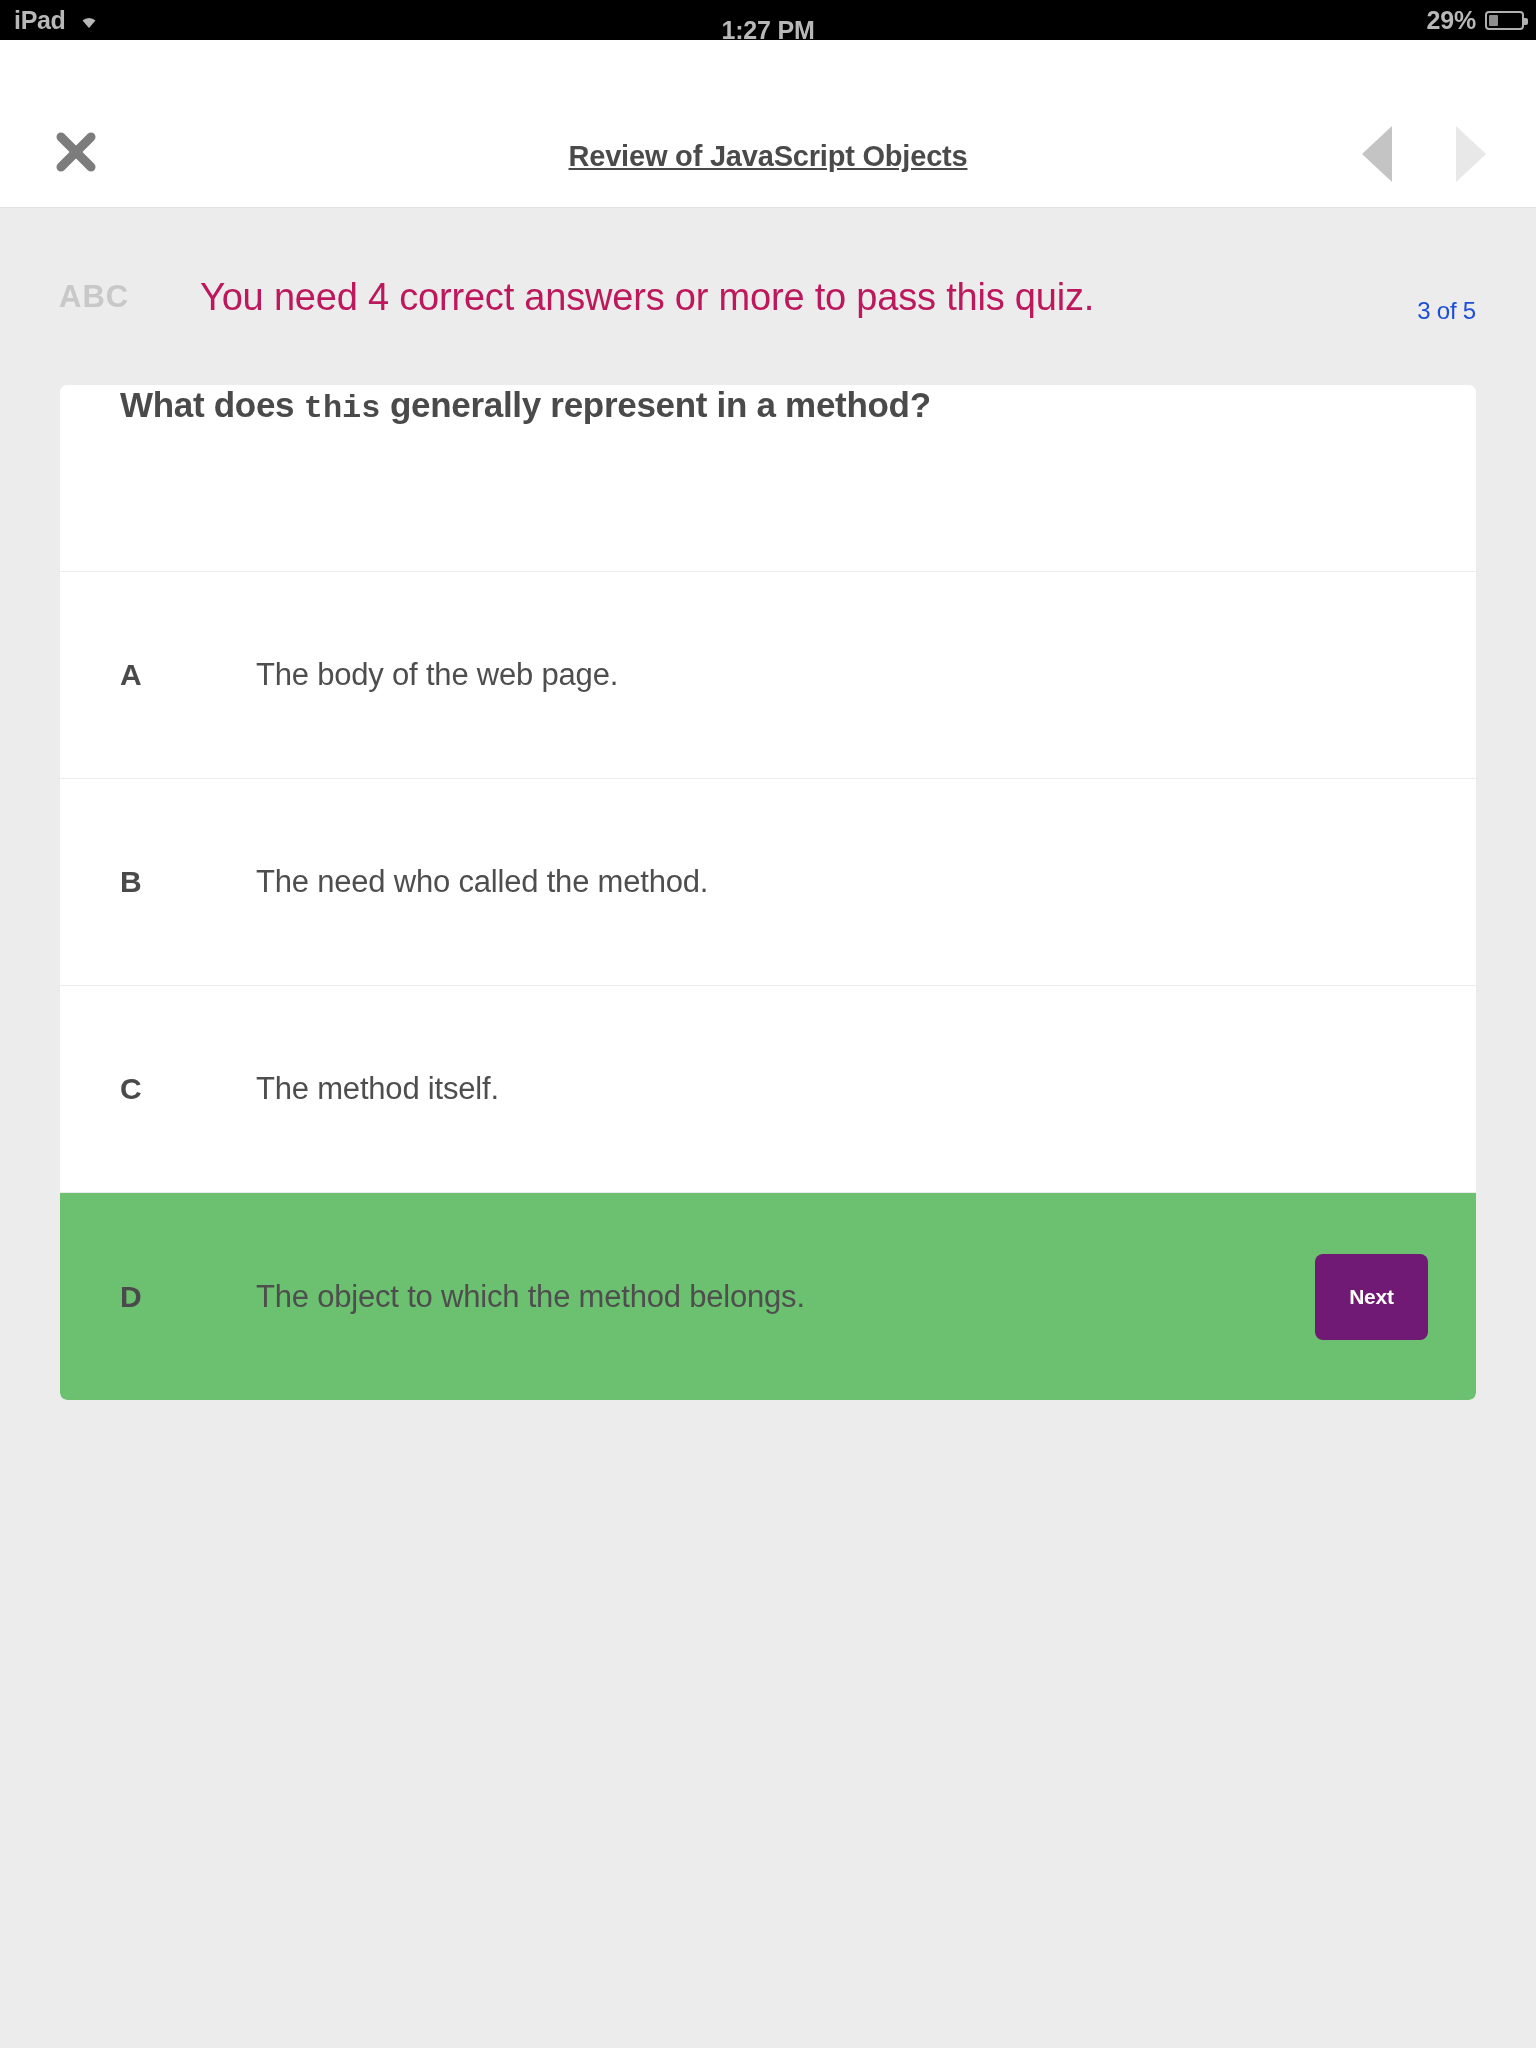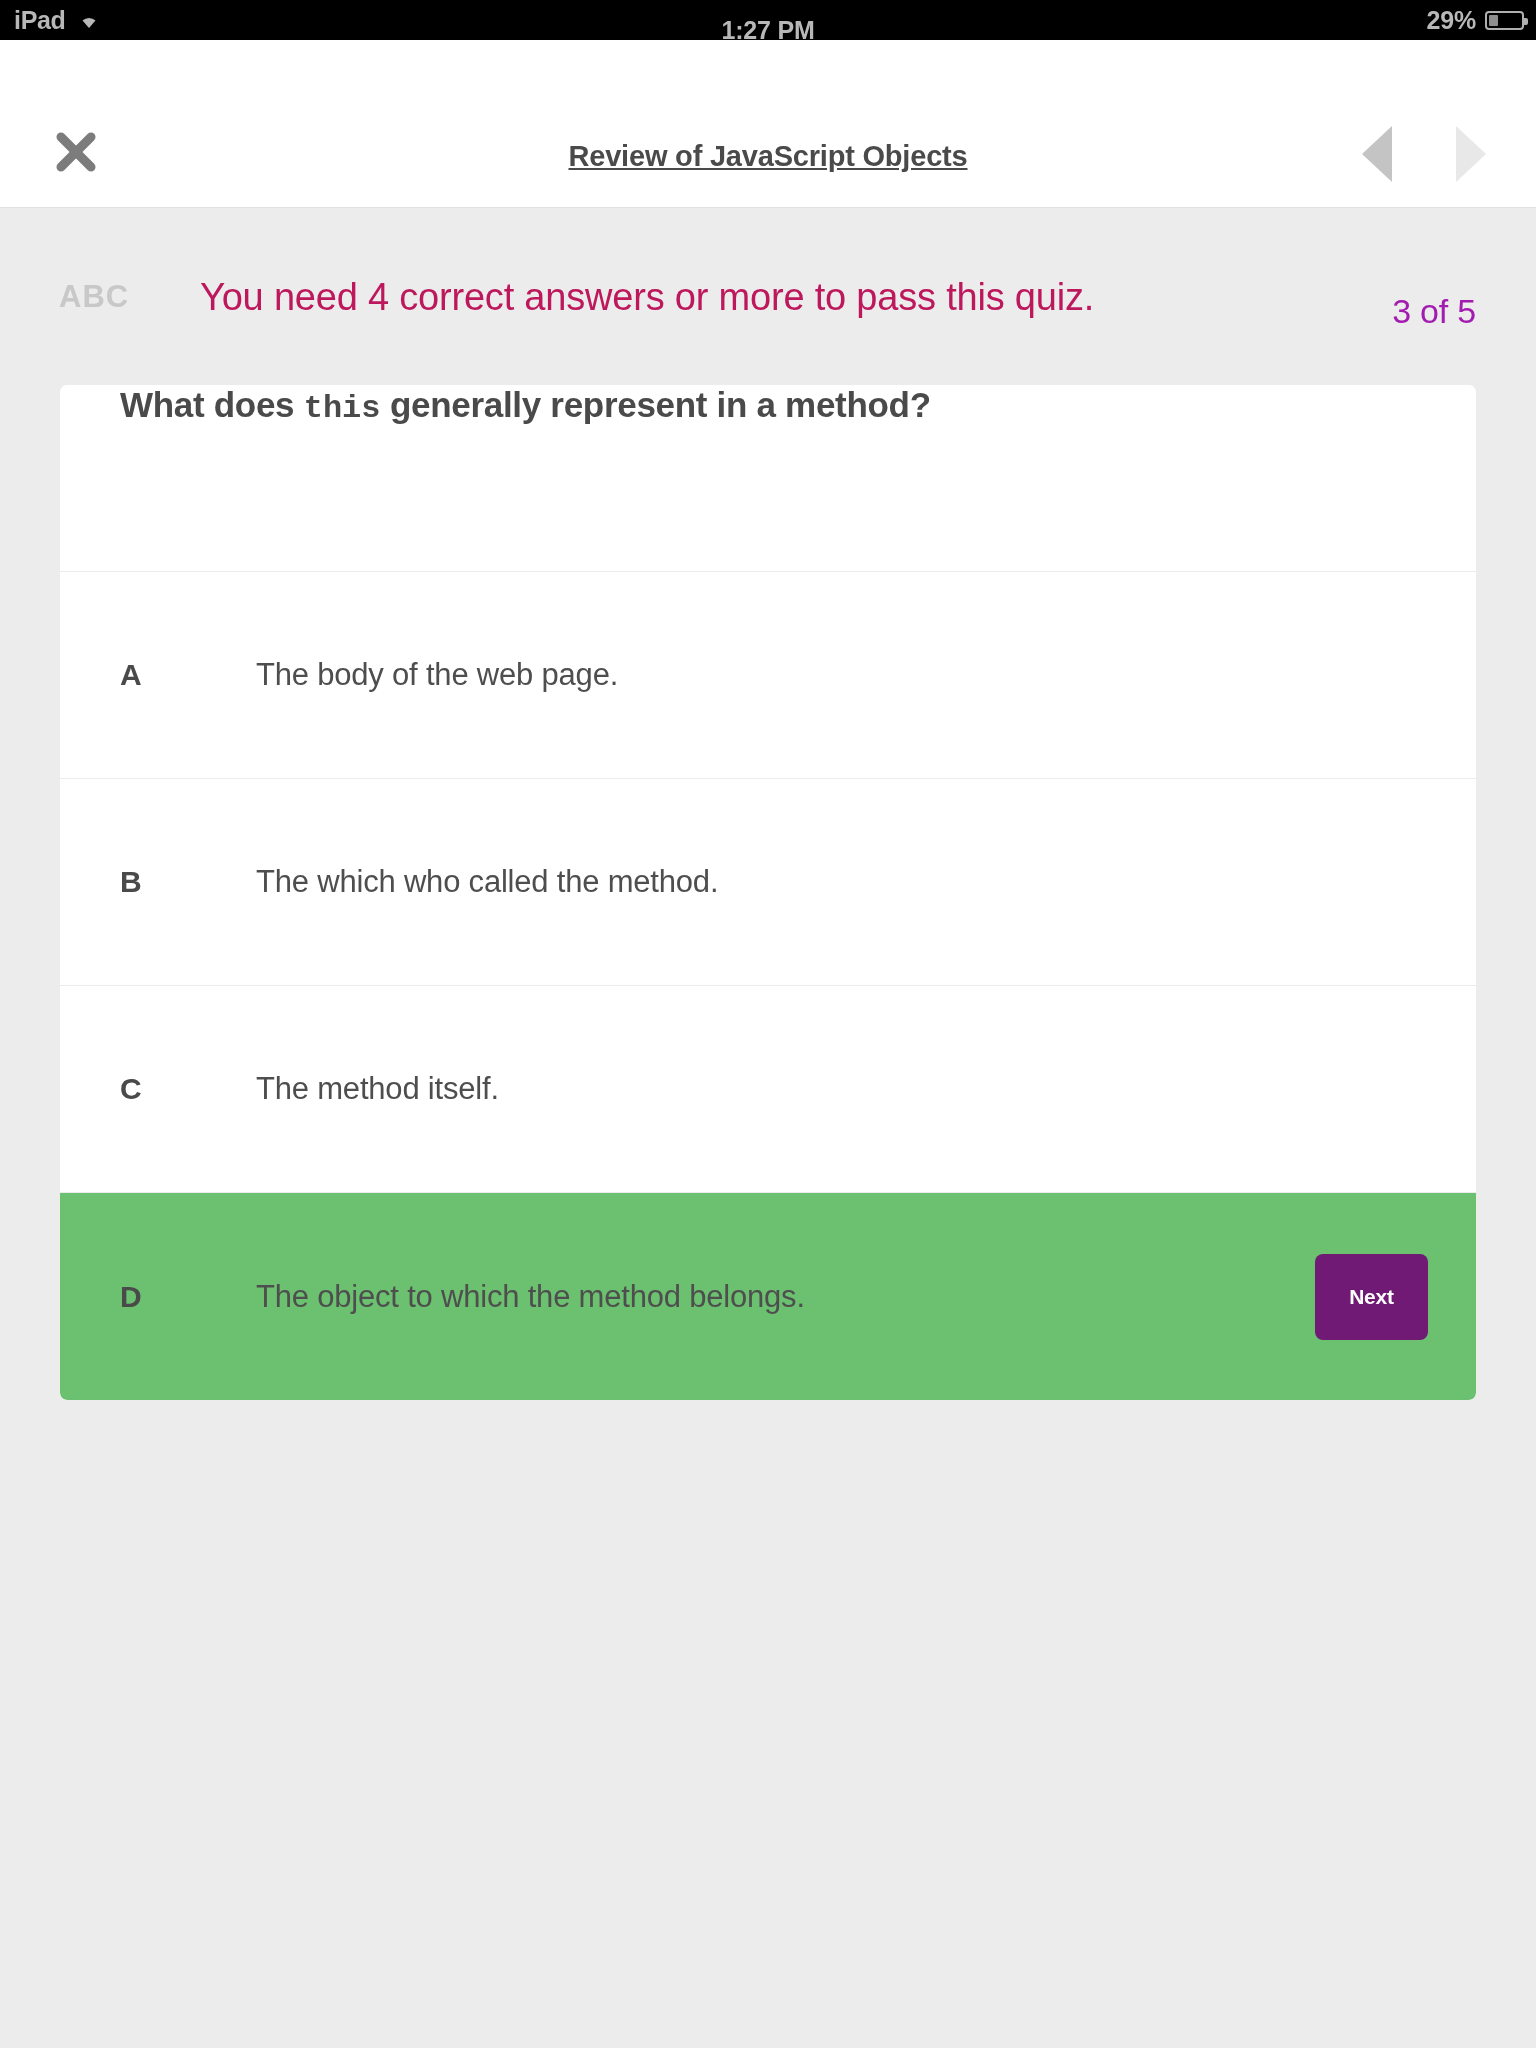--- a/index.html
+++ b/index.html
@@ -165,22 +165,22 @@
     position: absolute;
     left: 200px;
     font-size: 38px;
     font-weight: normal;
     color: #be185d;
     letter-spacing: -0.2px;
   }
   .meta-count {
     position: absolute;
     right: 60px;
-    font-size: 34px;
-    color: #a21caf;
+    font-size: 24px;
+    color: #1d4ed8;
     letter-spacing: -0.2px;
     margin-top: 28px;
   }
 
   
   .card {
     position: absolute;
     left: 60px;
     top: 385px;
     width: 1416px;
@@ -315,21 +315,21 @@
       </div>
     </div>
 
     <div class="answer-row">
       <span class="answer-letter">A</span>
       <span class="answer-text">The body of the web page.</span>
     </div>
 
     <div class="answer-row">
       <span class="answer-letter">B</span>
-      <span class="answer-text">The which who called the method.</span>
+      <span class="answer-text">The need who called the method.</span>
     </div>
 
     <div class="answer-row">
       <span class="answer-letter">C</span>
       <span class="answer-text">The method itself.</span>
     </div>
 
     <div class="answer-row selected">
       <span class="answer-letter">D</span>
       <span class="answer-text">The object to which the method belongs.</span>

